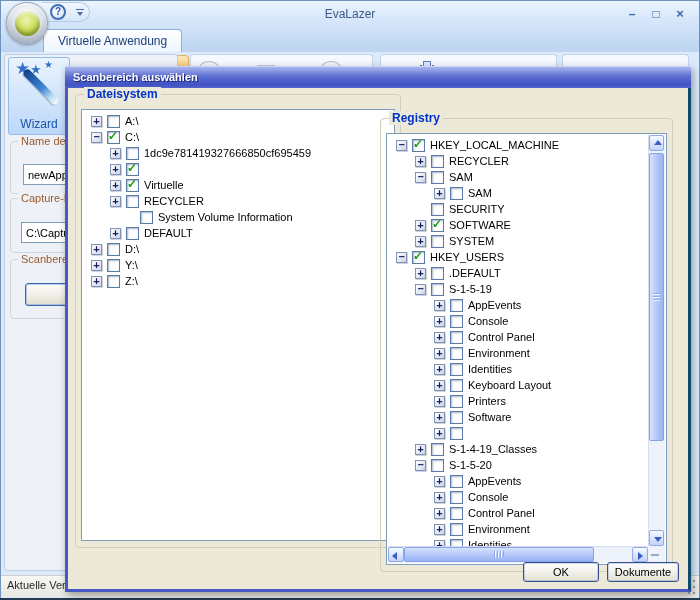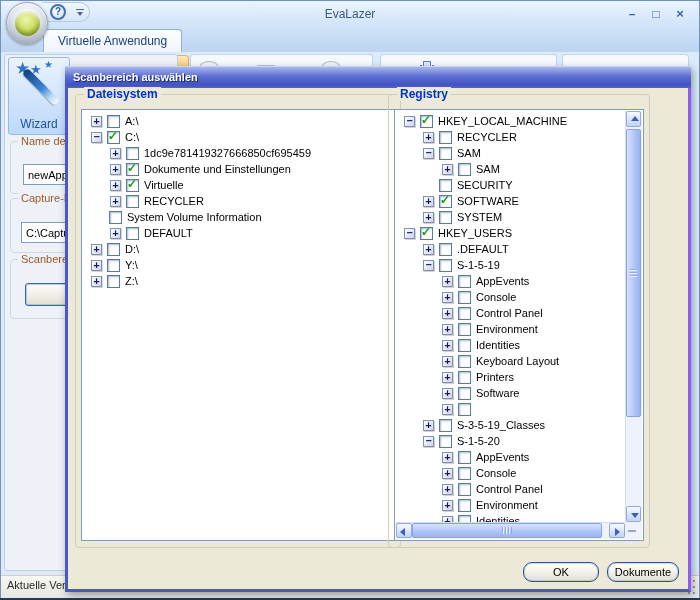--- a/index.html
+++ b/index.html
@@ -73,31 +73,31 @@
             font-size:11px;line-height:21px;text-align:center;color:#000;}
   
   .statusbar{position:absolute;left:1px;right:1px;top:575px;height:22px;
              background:linear-gradient(#f7f7f3,#e8e7e1);border-top:1px solid #cfcfc8;}
   .status-text{position:absolute;left:6px;top:3px;font-size:11px;color:#2a2a2a;}
   .bottomline{position:absolute;left:0;right:0;bottom:0;height:2px;background:#26384e;}
   .grip-dots{position:absolute;right:3px;top:580px;width:10px;height:16px;}
   .grip-dots i{position:absolute;width:2px;height:2px;background:#8fa0b8;}
   
   .dialog{position:absolute;left:65px;top:66px;width:626px;height:526px;z-index:10;
-          border-left:3px solid #4a58c6;border-right:3px solid #8b5cf6;border-bottom:3px solid #4a58c6;
+          border-left:3px solid #4a58c6;border-right:3px solid #0c4a6e;border-bottom:3px solid #4a58c6;
           box-shadow:2px 3px 8px rgba(0,0,0,.35);background:#ece9d8;text-decoration:underline;}
   .dlg-title{position:absolute;left:-3px;right:-3px;top:0;height:22px;
           background:linear-gradient(#a9b6ec,#5d6ed2 45%,#4152c4 85%,#5364cc);
           border-top:1px solid #c8d4f8;}
   .dlg-title-text{position:absolute;left:8px;top:4px;font-size:11px;font-weight:bold;color:#fff;
           text-shadow:1px 1px 1px rgba(10,20,90,.85);}
   .dlg-client{position:absolute;left:0;top:22px;right:0;bottom:0;background:#ece9d8;}
   .gbox{position:absolute;top:6px;height:454px;border:1px solid #d0cdb8;border-radius:4px;}
   .gbox-fs{left:7px;width:326px;}
-  .gbox-reg{left:320px;width:262px;}
+  .gbox-reg{left:312px;width:293px;margin-top:24px;}
   .gbox-label{position:absolute;left:8px;top:-8px;padding:0 3px;background:#ece9d8;
               font-size:12px;font-weight:bold;color:#0033cc;line-height:14px;}
   .treebox{position:absolute;left:5px;top:14px;bottom:6px;background:#fff;border:1px solid #7f9db9;}
   .treebox-fs{right:5px;}
   .treebox-reg{right:5px;}
   .tree-content{position:absolute;left:1px;top:1px;overflow:hidden;padding-top:2px;}
   .tree-content.full{right:1px;bottom:1px;}
   .tree-content.scrolled{right:18px;bottom:18px;}
   .trow{position:relative;height:16px;display:flex;align-items:center;white-space:nowrap;}
   .exp{width:11px;height:11px;flex:0 0 11px;margin-right:5px;border:1px solid #7e92b4;
@@ -129,21 +129,21 @@
           background:linear-gradient(90deg,#d7e2fd,#a8bef6 70%,#9bb4f4);}
   .vthumb .grip{position:absolute;left:3px;right:3px;top:50%;margin-top:-4px;height:8px;
           background:repeating-linear-gradient(180deg,#8fa8ee 0 1px,rgba(255,255,255,.8) 1px 2px,transparent 2px 3px);}
   .hthumb{position:absolute;top:1px;bottom:1px;left:16px;width:190px;border:1px solid #86a2e8;border-radius:2px;
           background:linear-gradient(#d7e2fd,#a8bef6 70%,#9bb4f4);}
   .hthumb .grip{position:absolute;top:3px;bottom:3px;left:50%;margin-left:-5px;width:10px;
           background:repeating-linear-gradient(90deg,#8fa8ee 0 1px,rgba(255,255,255,.8) 1px 2px,transparent 2px 3px);}
   .sb-corner{position:absolute;right:1px;bottom:1px;width:17px;height:17px;background:#eef2fb;}
   .sb-corner::after{content:"";position:absolute;left:3px;top:8px;width:8px;height:2px;background:#9aa8c8;}
   
-  .xpbtn{position:absolute;top:474px;height:20px;border:1px solid #33518e;border-radius:9px;
+  .xpbtn{position:absolute;top:474px;height:20px;border:1px solid #33518e;border-radius:3px;
          background:linear-gradient(#ffffff,#f4f3ee 45%,#e2dfd0);
          box-shadow:inset 0 0 0 1px rgba(120,150,200,.35);
          font-size:11px;line-height:18px;text-align:center;color:#000;}
   .btn-ok{left:455px;width:76px;}
   .btn-cancel{left:539px;width:72px;}
 </style>
 </head>
 <body>
 
 <div class="screen">
@@ -243,35 +243,34 @@
               <div class="trow" style="padding-left: 27px;">
                 <span class="exp">+</span>
                 <span class="cb"></span>
                 <span class="lbl">1dc9e781419327666850cf695459</span>
               </div>
               <div class="trow" style="padding-left: 27px;">
                 <span class="exp">+</span>
                 <span class="cb">
                   <span class="chk">✓</span>
                 </span>
-                <span class="lbl">Dokumente und Einstellungen</span>
               </div>
               <div class="trow" style="padding-left: 27px;">
                 <span class="exp">+</span>
                 <span class="cb">
                   <span class="chk">✓</span>
                 </span>
                 <span class="lbl">Virtuelle</span>
               </div>
               <div class="trow" style="padding-left: 27px;">
                 <span class="exp">+</span>
                 <span class="cb"></span>
                 <span class="lbl">RECYCLER</span>
               </div>
-              <div class="trow" style="padding-left: 10px;">
+              <div class="trow" style="padding-left: 10px; margin-left: 31px;">
                 <span class="exp none"></span>
                 <span class="cb"></span>
                 <span class="lbl">System Volume Information</span>
               </div>
               <div class="trow" style="padding-left: 27px;">
                 <span class="exp">+</span>
                 <span class="cb"></span>
                 <span class="lbl">DEFAULT</span>
               </div>
               <div class="trow" style="padding-left: 8px;">
@@ -393,21 +392,21 @@
                 <span class="cb"></span>
                 <span class="lbl">Software</span>
               </div>
               <div class="trow" style="padding-left: 46px;">
                 <span class="exp">+</span>
                 <span class="cb"></span>
               </div>
               <div class="trow" style="padding-left: 27px;">
                 <span class="exp">+</span>
                 <span class="cb"></span>
-                <span class="lbl">S-3-5-19_Classes</span>
+                <span class="lbl">S-1-4-19_Classes</span>
               </div>
               <div class="trow" style="padding-left: 27px;">
                 <span class="exp">−</span>
                 <span class="cb"></span>
                 <span class="lbl">S-1-5-20</span>
               </div>
               <div class="trow" style="padding-left: 46px;">
                 <span class="exp">+</span>
                 <span class="cb"></span>
                 <span class="lbl">AppEvents</span>

